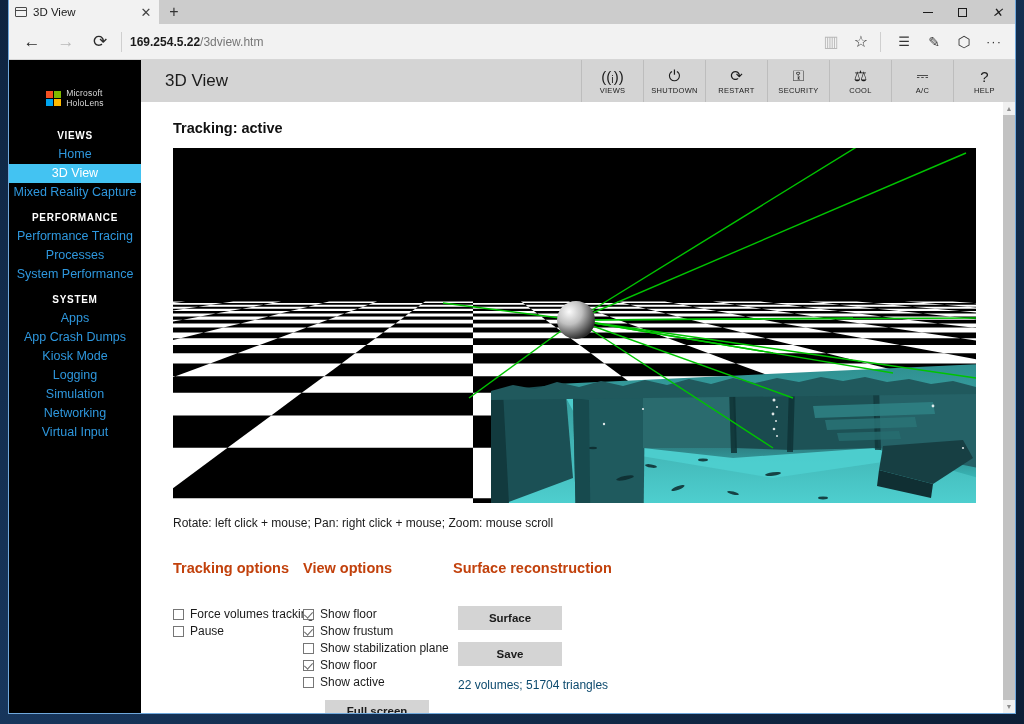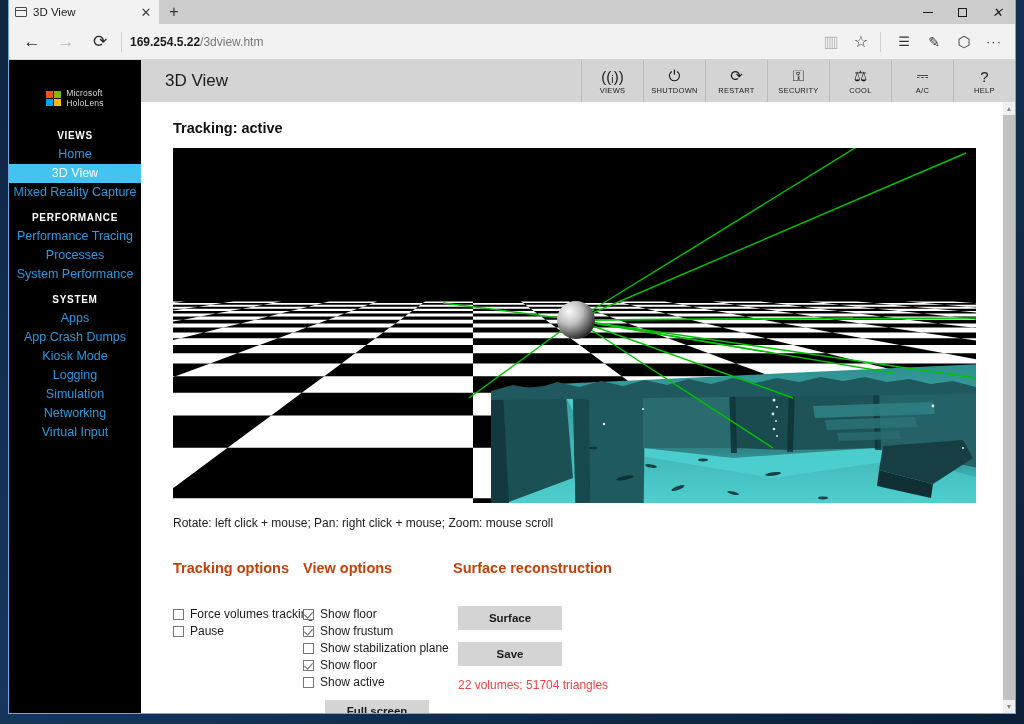--- a/index.html
+++ b/index.html
@@ -132,21 +132,21 @@
     content: ""; position: absolute; left: 2px; top: 0px; width: 4px; height: 7px;
     border: solid #6b6b6b; border-width: 0 1.4px 1.4px 0; transform: rotate(42deg);
   }
   .btn {
     background: #d4d4d4; border: none; font-family: "Liberation Sans", sans-serif;
     font-size: 11.5px; font-weight: 700; color: #1b1b1b; cursor: pointer;
     display: flex; align-items: center; justify-content: center;
   }
   #fsbtn { width: 104px; height: 22px; margin: 9px 0 0 22px; }
   .srbtn { width: 104px; height: 24px; margin-bottom: 12px; margin-left: 5px; }
-  #srstat { font-size: 12px; color: #ef4444; margin-top: 4px; margin-left: 5px; white-space: nowrap; }
+  #srstat { font-size: 12px; color: #0c4a6e; margin-top: 4px; margin-left: 5px; white-space: nowrap; }
   
   #vscroll {
     position: absolute; right: 0; top: 42px; bottom: 0; width: 12px;
     background: #f0f0f0; display: flex; flex-direction: column; align-items: center;
   }
   .sarrow { width: 12px; height: 13px; display:flex; align-items:center; justify-content:center;
             font-size: 7px; color: #8d8d8d; cursor: pointer; flex: none; }
   #sthumb { width: 12px; flex: 1; background: #c2c2c2; cursor: grab; }
 </style>
 </head>

